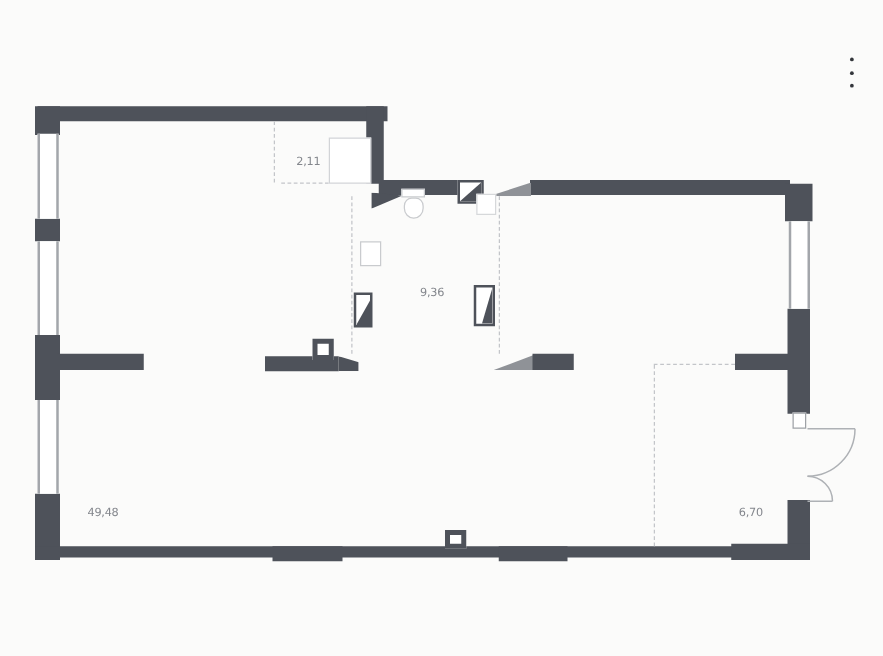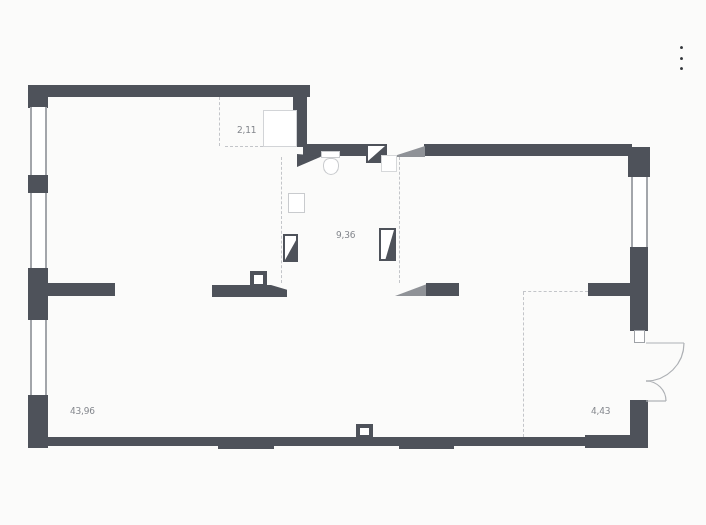--- a/index.html
+++ b/index.html
@@ -108,21 +108,21 @@
   <div class="dh" style="left:523px;top:291px;width:65px"></div>
 
   <div class="fix" style="left:263px;top:110px;width:34px;height:37px;border-color:#d2d4d7"></div>
   <div class="fix" style="left:321px;top:151px;width:19px;height:7px"></div>
   <div class="fix" style="left:323px;top:158px;width:16px;height:17px;border-radius:40% 40% 50% 50%"></div>
   <div class="fix" style="left:288px;top:193px;width:17px;height:20px"></div>
   <div class="fix" style="left:381px;top:155px;width:16px;height:17px;border-color:#d6d8da"></div>
 
   <span class="area-label" style="left:237px;top:125px">2,11</span>
   <span class="area-label" style="left:336px;top:230px">9,36</span>
-  <span class="area-label" style="left:70px;top:406px">43,96</span>
-  <span class="area-label" style="left:591px;top:406px">4,43</span>
+  <span class="area-label" style="left:70px;top:406px">49,48</span>
+  <span class="area-label" style="left:591px;top:406px">6,70</span>
 
   <div class="kebab">
       <b></b>
       <b></b>
       <b></b>
     </div>
 </div>
 
 </body></html>

